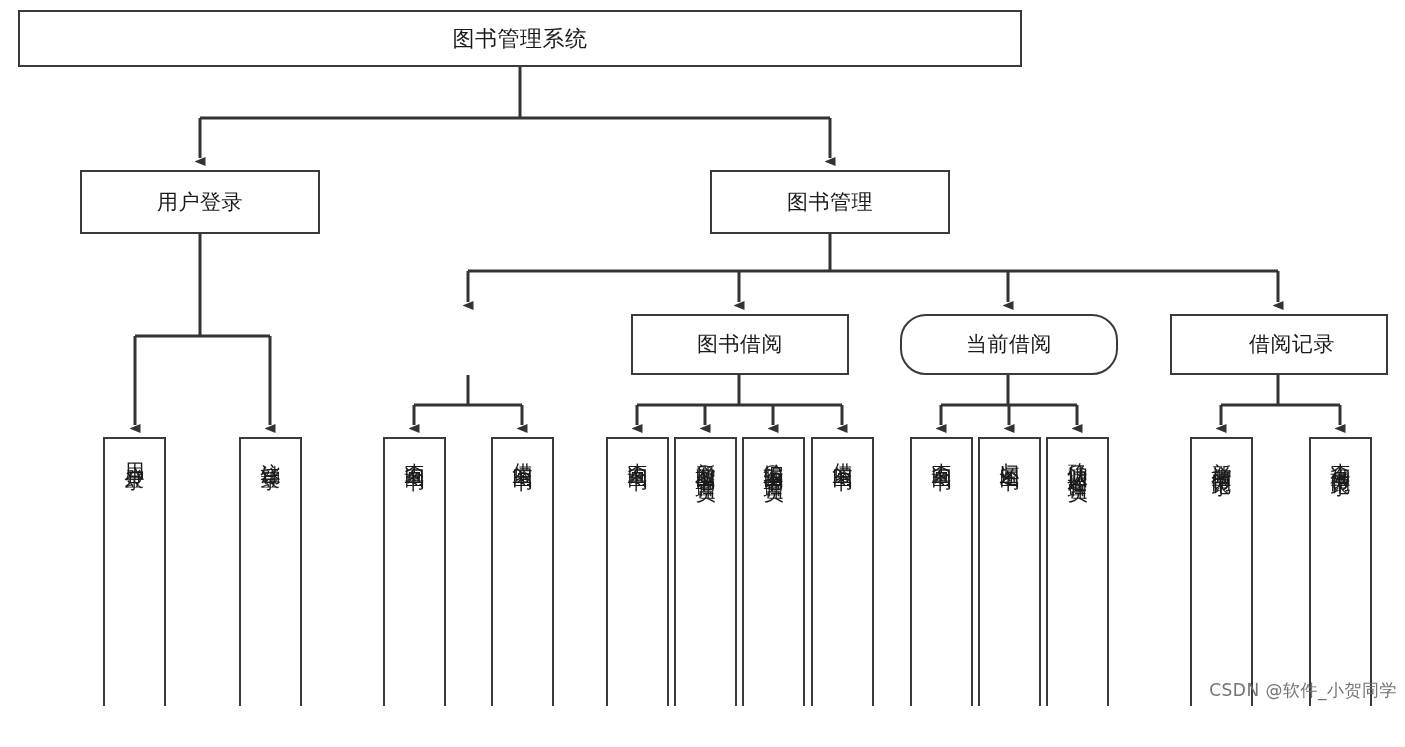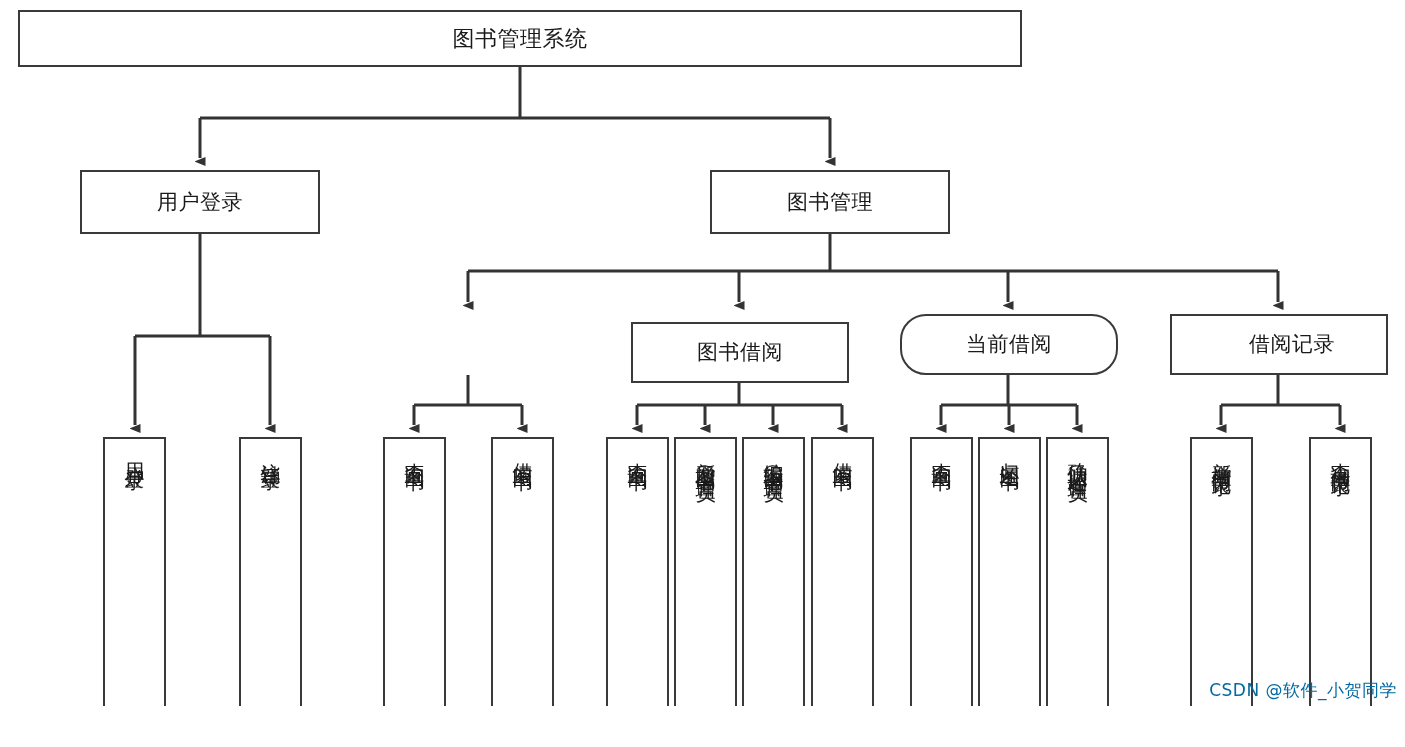--- a/index.html
+++ b/index.html
@@ -60,21 +60,21 @@
     font-size: 20px;
     line-height: 1.05;
     letter-spacing: 3px;
     white-space: nowrap;
   }
   .watermark {
     position: absolute;
     right: 8px;
     bottom: 4px;
     font-size: 17px;
-    color: #0369a1;
+    color: #737373;
     z-index: 6;
     white-space: nowrap;
     letter-spacing: 0.5px;
   }
 </style>
 </head>
 <body>
 
 <div id="canvas">
 
@@ -134,21 +134,21 @@
     <span class="node-label">图书管理系统</span>
   </div>
 
   <div class="node horiz" style="left:80px; top:170px; width:240px; height:64px;">
     <span class="node-label">用户登录</span>
   </div>
   <div class="node horiz" style="left:710px; top:170px; width:240px; height:64px;">
     <span class="node-label">图书管理</span>
   </div>
 
-  <div class="node horiz" style="left:631px; top:322px; width:218px; height:61px;">
+  <div class="node horiz" style="left:631px; top:314px; width:218px; height:61px;">
     <span class="node-label">图书借阅</span>
   </div>
   <div class="node horiz" style="left:900px; top:314px; width:218px; height:61px;border-radius:26px;">
     <span class="node-label">当前借阅</span>
   </div>
   <div class="node horiz" style="left:1170px; top:314px; width:218px; height:61px;padding-left:26px;">
     <span class="node-label">借阅记录</span>
   </div>
 
   <div class="node vert" style="left:103px; top:437px; width:63px; height:297px;">

